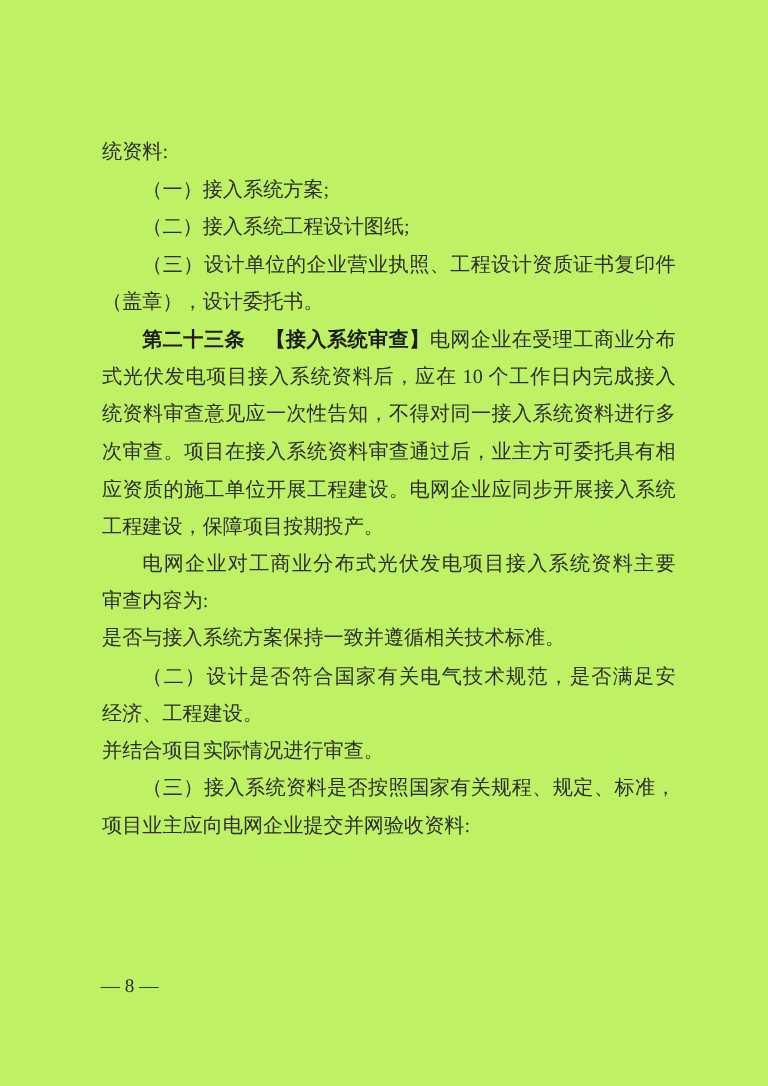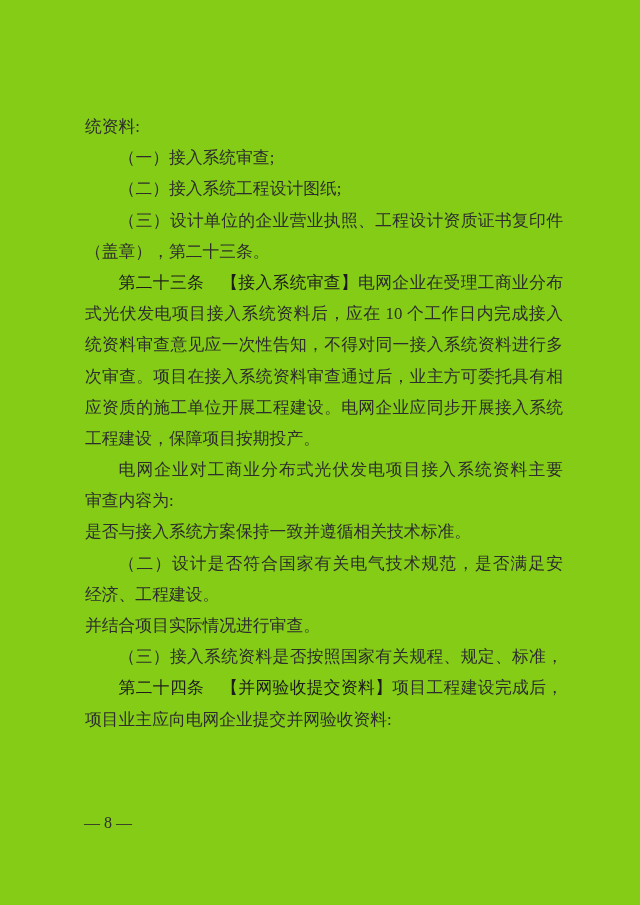--- a/index.html
+++ b/index.html
@@ -10,21 +10,21 @@
     width: 640px;
     height: 905px;
     background: #ffffff;
     position: relative;
     overflow: hidden;
     font-family: "Liberation Serif", "DejaVu Serif", serif;
   }
   .page {
     position: absolute;
     inset: 0;
-    background: #84cc16;
+    background: #bef264;
   }
   .content {
     position: absolute;
     left: 85px;
     top: 111px;
     width: 478px;
     font-size: 16.8px;
     color: #2d2d2d;
   }
   .line {
@@ -35,53 +35,52 @@
   }
   .line.just {
     white-space: normal;
     text-align: justify;
     text-align-last: justify;
   }
   .line.indent {
     text-indent: 33.6px;
   }
   .bold {
-    font-weight: normal;
+    font-weight: bold;
     color: #1c1c1c;
   }
   .footer {
     position: absolute;
     left: 84px;
     top: 812px;
     height: 22px;
     line-height: 22px;
     font-size: 16px;
     color: #2d2d2d;
   }
 </style>
 </head>
 <body>
 
 <div class="page">
   <div class="content">
       <div class="line"><span>统资料:</span></div>
-      <div class="line indent"><span>（一）接入系统审查;</span></div>
+      <div class="line indent"><span>（一）接入系统方案;</span></div>
       <div class="line indent"><span>（二）接入系统工程设计图纸;</span></div>
       <div class="line just indent"><span>（三）设计单位的企业营业执照、工程设计资质证书复印件</span></div>
-      <div class="line"><span>（盖章），第二十三条。</span></div>
+      <div class="line"><span>（盖章），设计委托书。</span></div>
       <div class="line just indent"><span class="bold">第二十三条</span><span>　</span><span class="bold">【接入系统审查】</span><span>电网企业在受理工商业分布</span></div>
       <div class="line just"><span>式光伏发电项目接入系统资料后，应在 10 个工作日内完成接入</span></div>
       <div class="line just"><span>统资料审查意见应一次性告知，不得对同一接入系统资料进行多</span></div>
       <div class="line just"><span>次审查。项目在接入系统资料审查通过后，业主方可委托具有相</span></div>
       <div class="line just"><span>应资质的施工单位开展工程建设。电网企业应同步开展接入系统</span></div>
       <div class="line"><span>工程建设，保障项目按期投产。</span></div>
       <div class="line just indent"><span>电网企业对工商业分布式光伏发电项目接入系统资料主要</span></div>
       <div class="line"><span>审查内容为:</span></div>
       <div class="line"><span>是否与接入系统方案保持一致并遵循相关技术标准。</span></div>
       <div class="line just indent"><span>（二）设计是否符合国家有关电气技术规范，是否满足安全、</span></div>
       <div class="line"><span>经济、工程建设。</span></div>
       <div class="line"><span>并结合项目实际情况进行审查。</span></div>
       <div class="line just indent"><span>（三）接入系统资料是否按照国家有关规程、规定、标准，</span></div>
-      <div class="line just indent"><span class="bold">第二十四条</span><span>　</span><span class="bold">【并网验收提交资料】</span><span>项目工程建设完成后，</span></div>
       <div class="line"><span>项目业主应向电网企业提交并网验收资料:</span></div>
     </div>
   <div class="footer">— 8 —</div>
 </div>
 
 </body></html>

